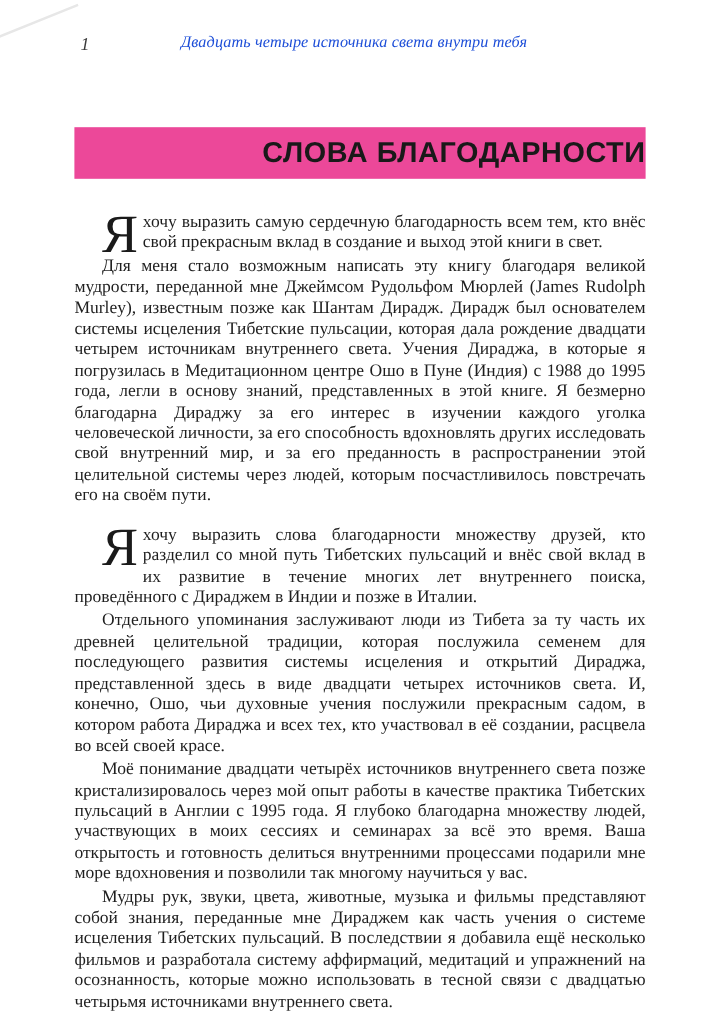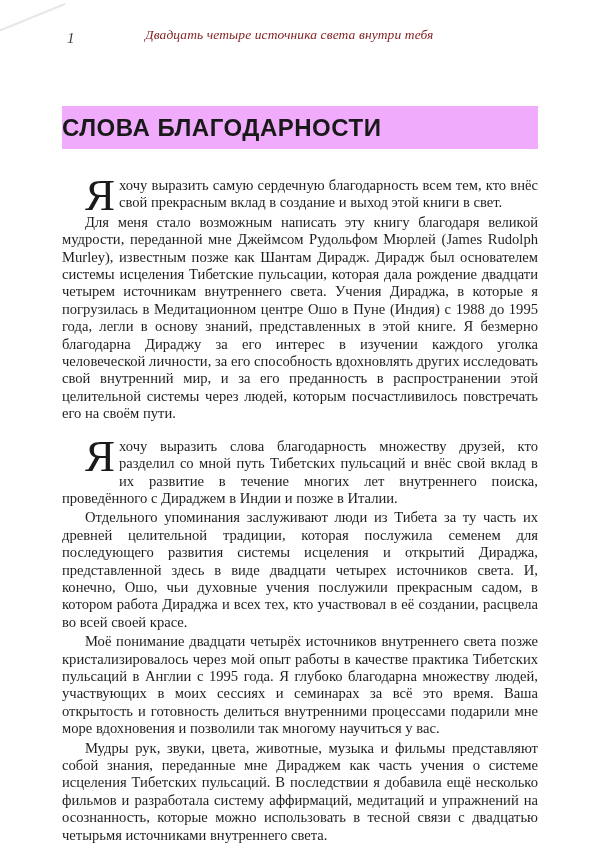--- a/index.html
+++ b/index.html
@@ -20,29 +20,29 @@
     transform: rotate(-22deg);
   }
 
   .pagenum {
     position: absolute; left: 67px; top: 30px;
     font-size: 15px; font-style: italic; color: #3c3c3c;
   }
   .runhead {
     position: absolute; left: 145px; top: 27px;
     width: 300px;
-    font-size: 13.5px; font-style: italic; color: #7f1d1d;
-    letter-spacing: 0.1px; white-space: nowrap;
+    font-size: 13.5px; font-style: italic; color: #1d4ed8;
+    letter-spacing: 0.1px; white-space: nowrap; text-align: center;
   }
 
   .banner {
     position: absolute; left: 62px; top: 106px;
     width: 476px; height: 43px;
-    background: #f0abfc;
-    display: flex; align-items: center; justify-content: flex-start;
+    background: #ec4899;
+    display: flex; align-items: center; justify-content: flex-end;
   }
   .banner span {
     font-family: "Liberation Sans", "DejaVu Sans", sans-serif;
     font-weight: bold; font-size: 24px; letter-spacing: 0.5px;
     color: #191919; white-space: nowrap;
   }
 
   .content {
     position: absolute; left: 62px; top: 177px;
     width: 476px;
@@ -78,21 +78,21 @@
 
   <div class="content">
 
     <section>
       <p class="para"><span class="dropcap">Я</span><span>хочу выразить самую сердечную благодарность всем тем, кто внёс свой прекрасным вклад в создание и выход этой книги в свет.</span></p>
 
       <p class="para indent"><span>Для меня стало возможным написать эту книгу благодаря великой мудрости, переданной мне Джеймсом Рудольфом Мюрлей (James Rudolph Murley), известным позже как Шантам Дирадж. Дирадж был основателем системы исцеления Тибетские пульсации, которая дала рождение двадцати четырем источникам внутреннего света. Учения Дираджа, в которые я погрузилась в Медитационном центре Ошо в Пуне (Индия) с 1988 до 1995 года, легли в основу знаний, представленных в этой книге. Я безмерно благодарна Дираджу за его интерес в изучении каждого уголка человеческой личности, за его способность вдохновлять других исследовать свой внутренний мир, и за его преданность в распространении этой целительной системы через людей, которым посчастливилось повстречать его на своём пути.</span></p>
     </section>
 
     <section class="section-gap">
-      <p class="para"><span class="dropcap">Я</span><span>хочу выразить слова благодарность множеству друзей, кто разделил со мной путь Тибетских пульсаций и внёс свой вклад в их развитие в течение многих лет внутреннего поиска, проведённого с Дираджем в Индии и позже в Италии.</span></p>
+      <p class="para"><span class="dropcap">Я</span><span>хочу выразить слова благодарности множеству друзей, кто разделил со мной путь Тибетских пульсаций и внёс свой вклад в их развитие в течение многих лет внутреннего поиска, проведённого с Дираджем в Индии и позже в Италии.</span></p>
 
       <p class="para indent"><span>Отдельного упоминания заслуживают люди из Тибета за ту часть их древней целительной традиции, которая послужила семенем для последующего развития системы исцеления и открытий Дираджа, представленной здесь в виде двадцати четырех источников света. И, конечно, Ошо, чьи духовные учения послужили прекрасным садом, в котором работа Дираджа и всех тех, кто участвовал в её создании, расцвела во всей своей красе.</span></p>
 
       <p class="para indent"><span>Моё понимание двадцати четырёх источников внутреннего света позже кристализировалось через мой опыт работы в качестве практика Тибетских пульсаций в Англии с 1995 года. Я глубоко благодарна множеству людей, участвующих в моих сессиях и семинарах за всё это время. Ваша открытость и готовность делиться внутренними процессами подарили мне море вдохновения и позволили так многому научиться у вас.</span></p>
 
       <p class="para indent"><span>Мудры рук, звуки, цвета, животные, музыка и фильмы представляют собой знания, переданные мне Дираджем как часть учения о системе исцеления Тибетских пульсаций. В последствии я добавила ещё несколько фильмов и разработала систему аффирмаций, медитаций и упражнений на осознанность, которые можно использовать в тесной связи с двадцатью четырьмя источниками внутреннего света.</span></p>
     </section>
 
   </div>
 </div>

